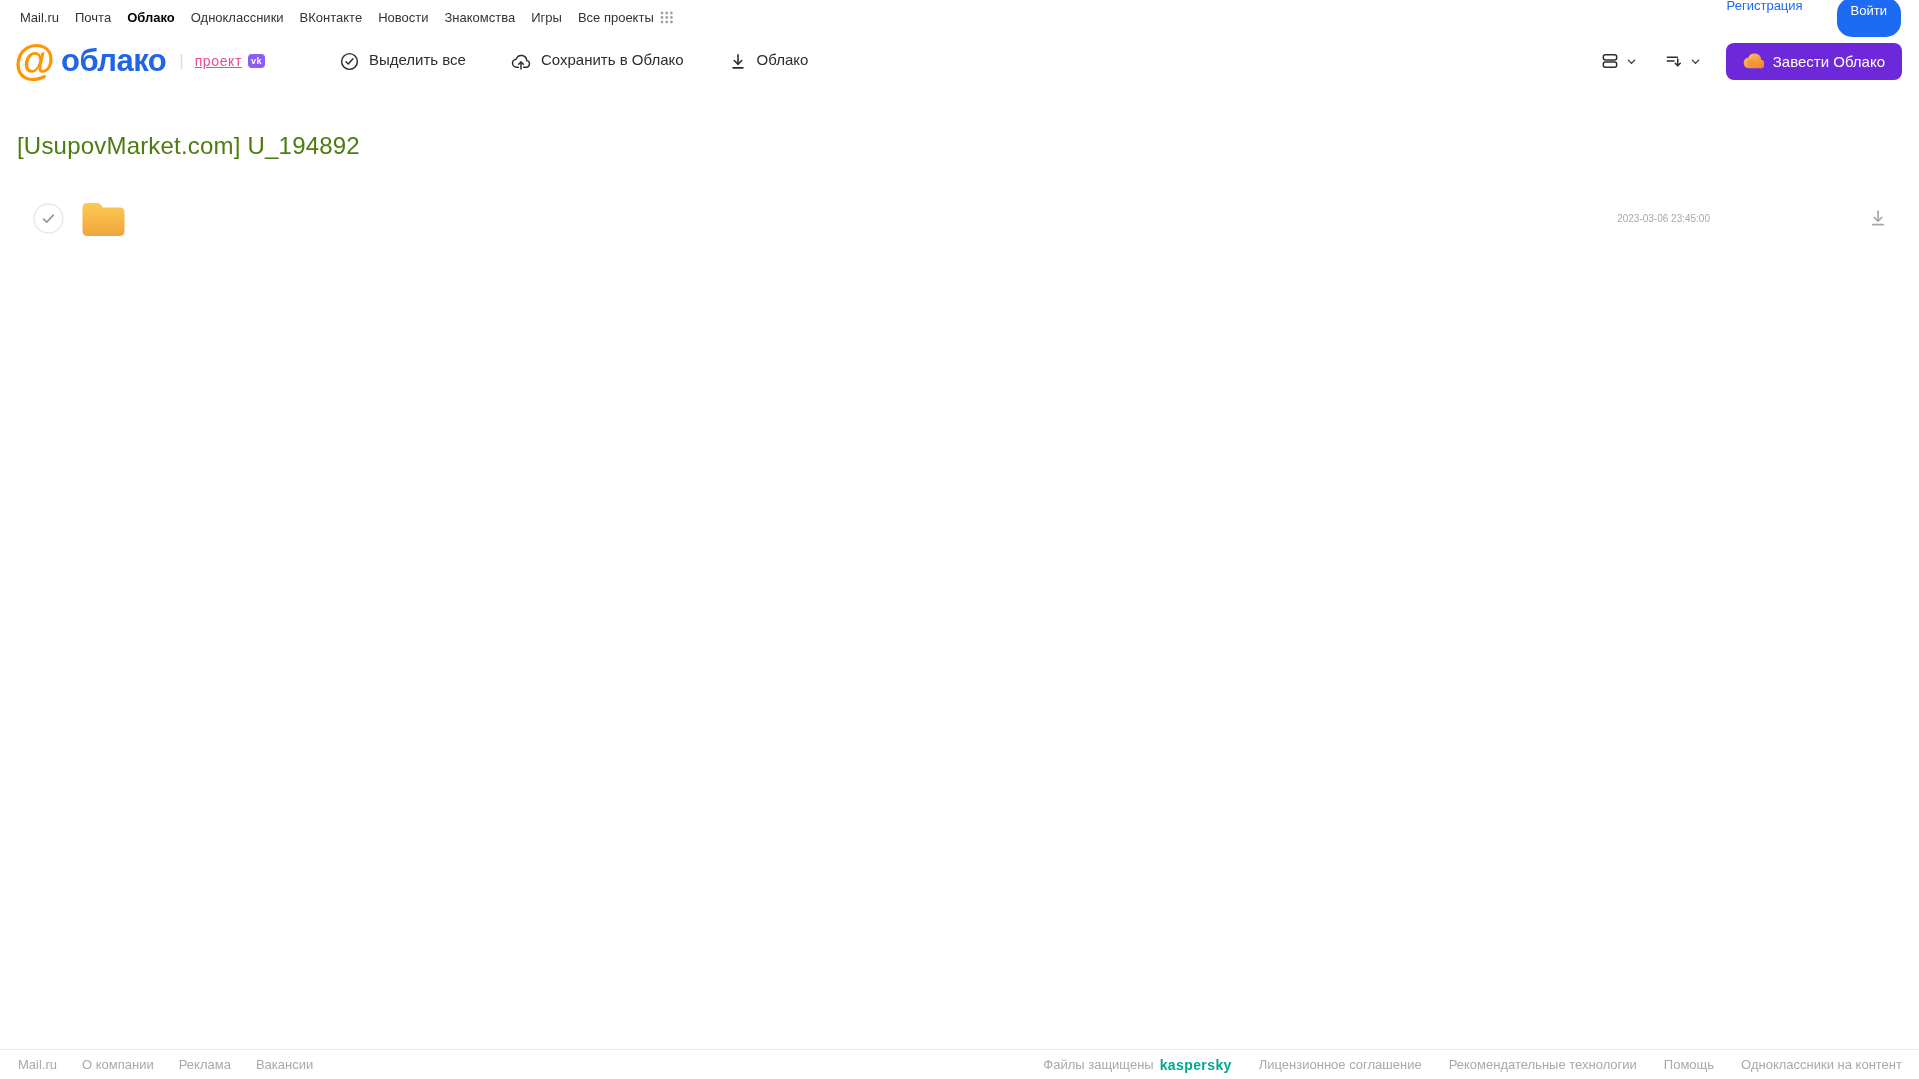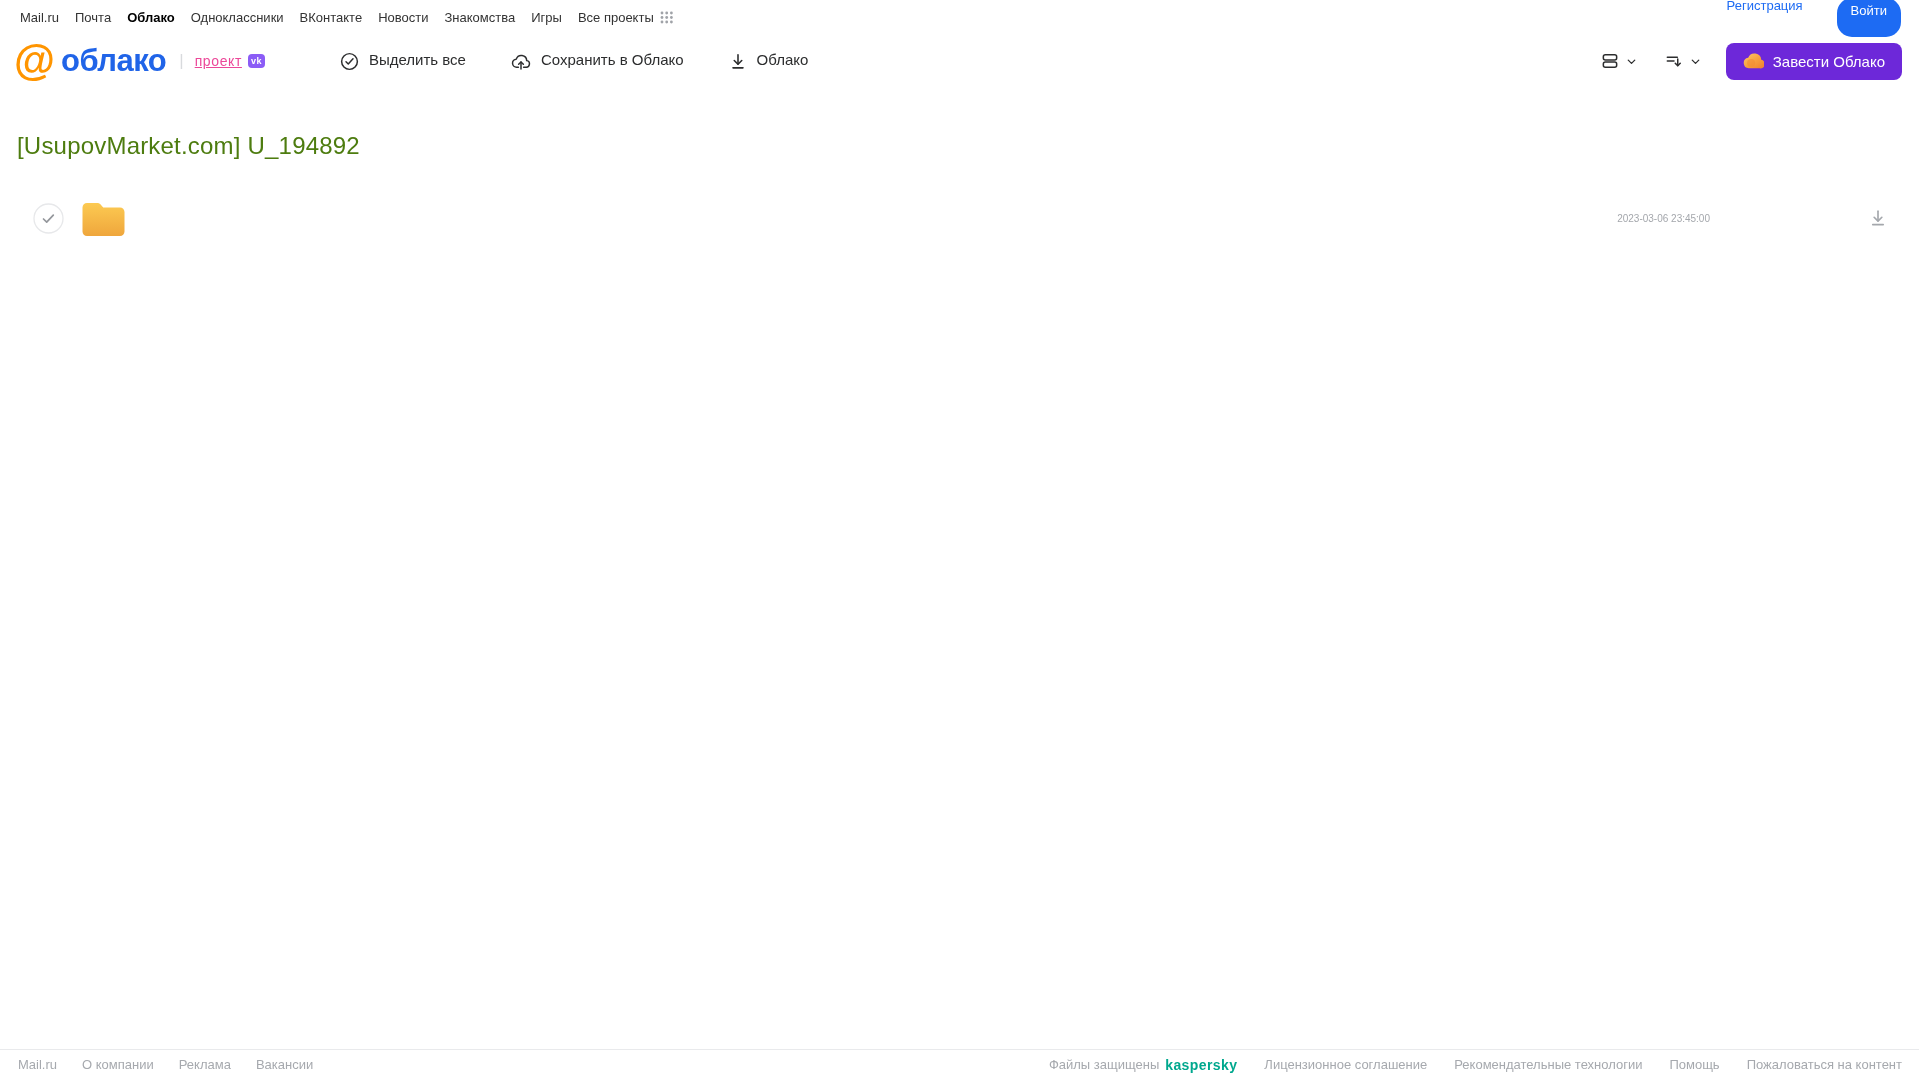--- a/index.html
+++ b/index.html
@@ -272,15 +272,15 @@
     <span class="footer-link">Вакансии</span>
   </div>
   <div class="footer-right">
     <span class="kaspersky-group">
       <span>Файлы защищены</span>
       <span class="kaspersky-logo">kaspersky</span>
     </span>
     <span class="footer-link">Лицензионное соглашение</span>
     <span class="footer-link">Рекомендательные технологии</span>
     <span class="footer-link">Помощь</span>
-    <span class="footer-link">Пожаловаться на контент</span>
+    <span class="footer-link">Одноклассники на контент</span>
   </div>
 </footer>
 
 </body></html>

